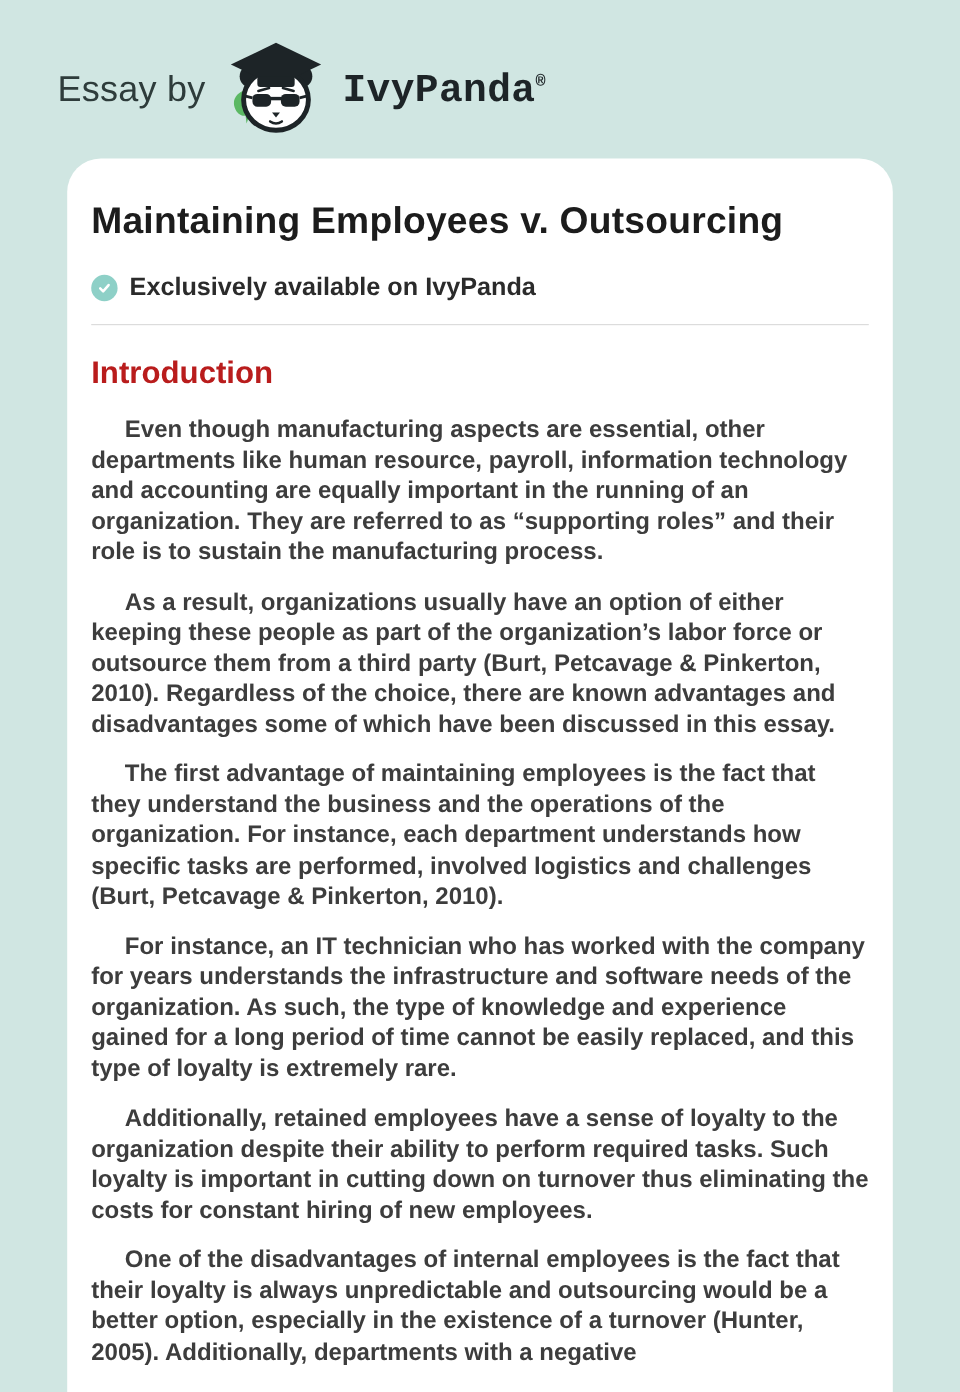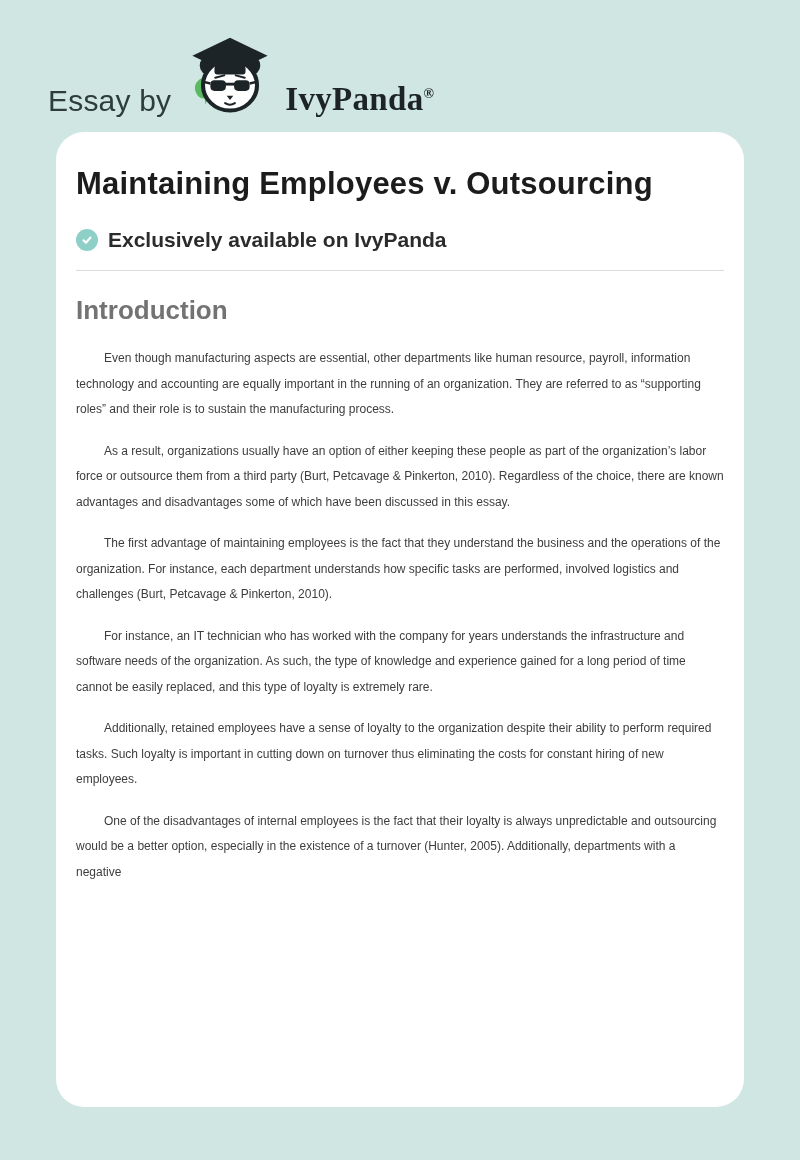--- a/index.html
+++ b/index.html
@@ -8,37 +8,37 @@
     width: 800px;
     height: 1160px;
     background: #d0e6e2;
     font-family: "Liberation Sans", sans-serif;
     overflow: hidden;
   }
 
   
   .site-header {
     display: flex;
-    align-items: flex-end;
+    align-items: center;
     padding: 32px 0 0 48px;
     height: 118px;
   }
   .essay-by {
     font-size: 30px;
     font-weight: 400;
     color: #2e3c3b;
     letter-spacing: 0.2px;
   }
   .logo-wrap {
     margin: 0 10px 0 14px;
     display: flex;
     align-items: center;
   }
   .brand {
-    font-family: Liberation Serif, serif;
+    font-family: Liberation Mono, monospace;
     font-weight: 700;
     font-size: 33px;
     color: #1d2427;
     letter-spacing: 0.3px;
   }
   .brand sup {
     font-size: 14px;
     font-weight: 700;
     vertical-align: super;
   }
@@ -80,29 +80,30 @@
     color: #2b2b2b;
   }
   .divider {
     border: none;
     border-top: 1px solid #dcdcdc;
     margin: 0 0 24px 0;
   }
   .section-heading {
     font-size: 26px;
     font-weight: 700;
-    color: #737373;
+    color: #b91c1c;
     margin-bottom: 20px;
   }
   .paragraphs p {
-    font-size: 12px;
+    font-size: 20px;
     line-height: 25.5px;
     color: #3d3d3d;
     text-indent: 28px;
     margin-bottom: 16px;
+    font-weight: bold;
   }
   .paragraphs p:last-child { margin-bottom: 0; }
 </style>
 </head>
 <body>
 
 <header class="site-header">
   <span class="essay-by">Essay by</span>
   <span class="logo-wrap">
     <svg width="90" height="82" viewBox="0 0 110 100">

